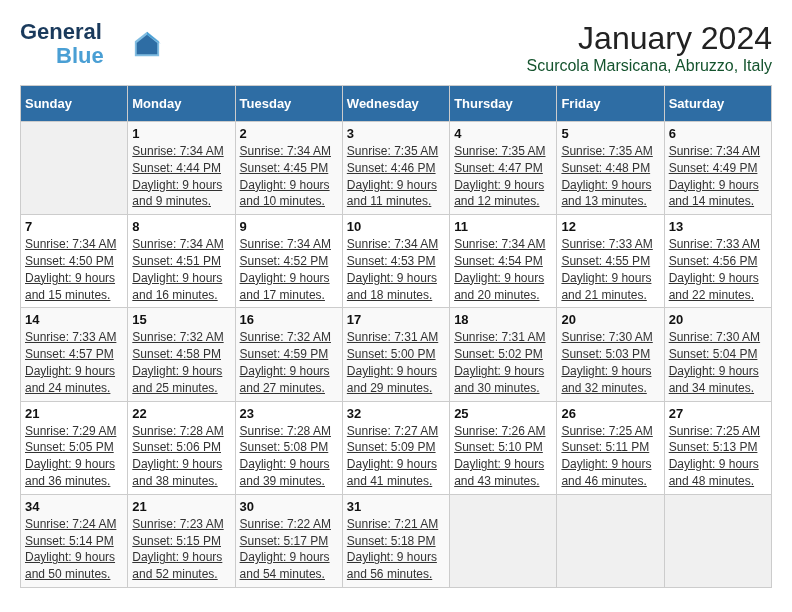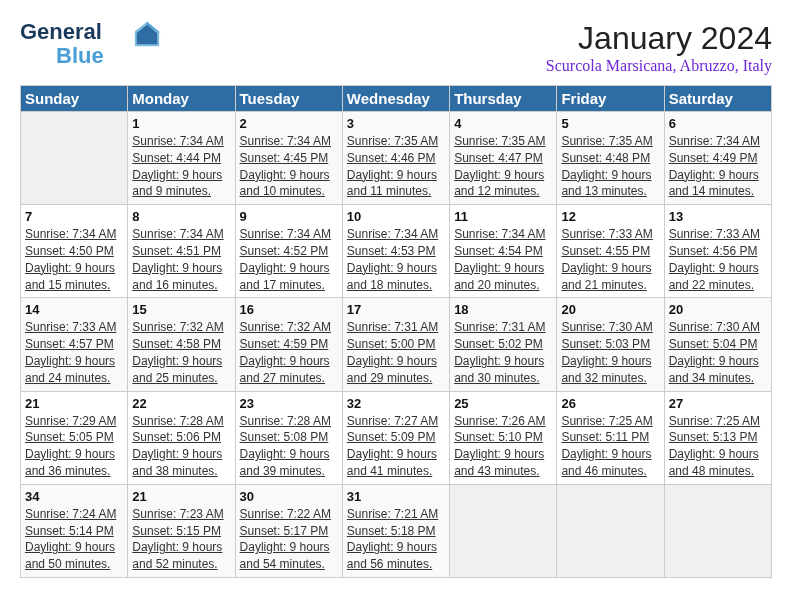--- a/index.html
+++ b/index.html
@@ -11,20 +11,21 @@
       padding: 20px;
     }
     .header {
       display: flex;
       justify-content: space-between;
       align-items: flex-start;
       margin-bottom: 10px;
     }
     .logo {
       display: flex;
+      align-items: center;
       gap: 25px;
     }
     .logo-text {
       font-size: 22px;
       font-weight: bold;
       color: #1a3a5c;
       line-height: 1.1;
     }
     .logo-text span {
       color: #4a9fd4;
@@ -38,34 +39,33 @@
     .title-block {
       text-align: right;
     }
     .main-title {
       font-size: 32px;
       font-weight: normal;
       color: #222;
     }
     .sub-title {
       font-size: 16px;
-      color: #6d28d9;
-      font-family: Liberation Serif, serif;
+      color: #14532d;
     }
     table {
       width: 100%;
       border-collapse: collapse;
       font-size: 11px;
     }
     thead tr th {
       background-color: #2e6da4;
       color: #fff;
-      padding: 4px 4px;
+      padding: 10px 4px;
       text-align: left;
-      font-size: 15px;
+      font-size: 13px;
       font-weight: bold;
       border: 1px solid #ccc;
     }
     tbody tr td {
       border: 1px solid #ccc;
       vertical-align: top;
       padding: 4px 4px;
       background: #fff;
       width: calc(100% / 7);
       min-height: 80px;

